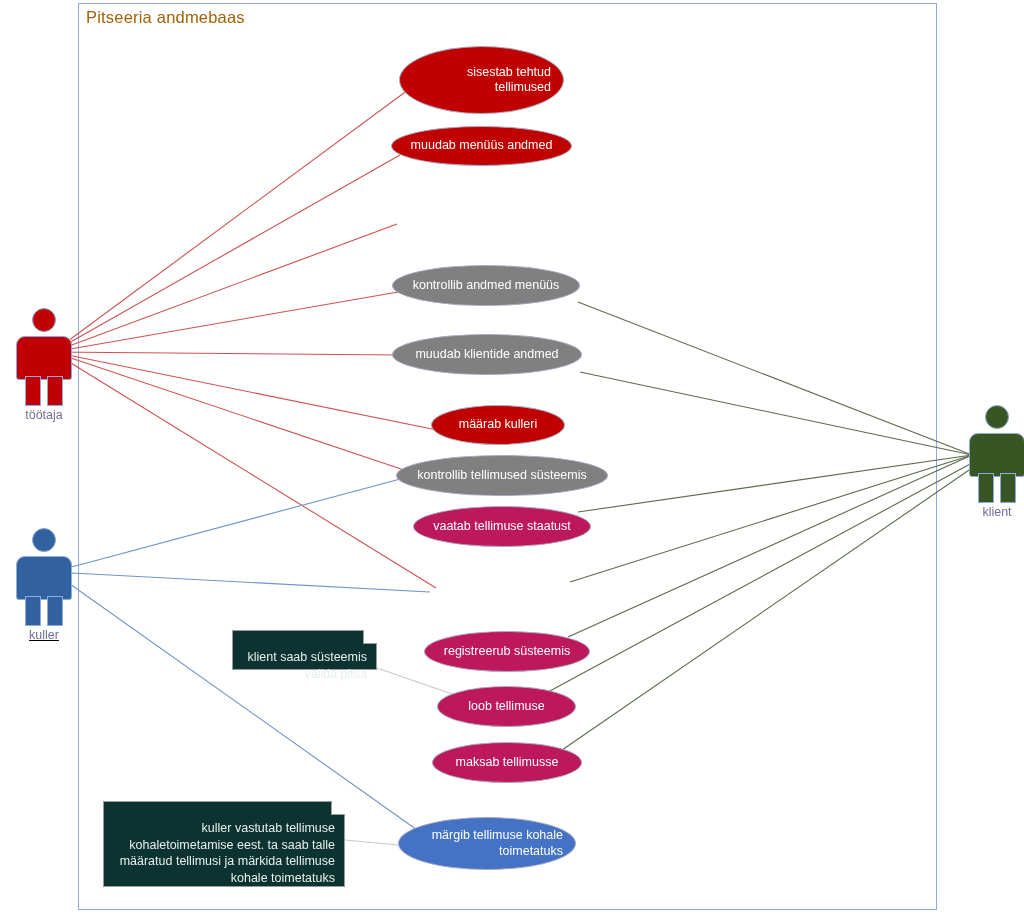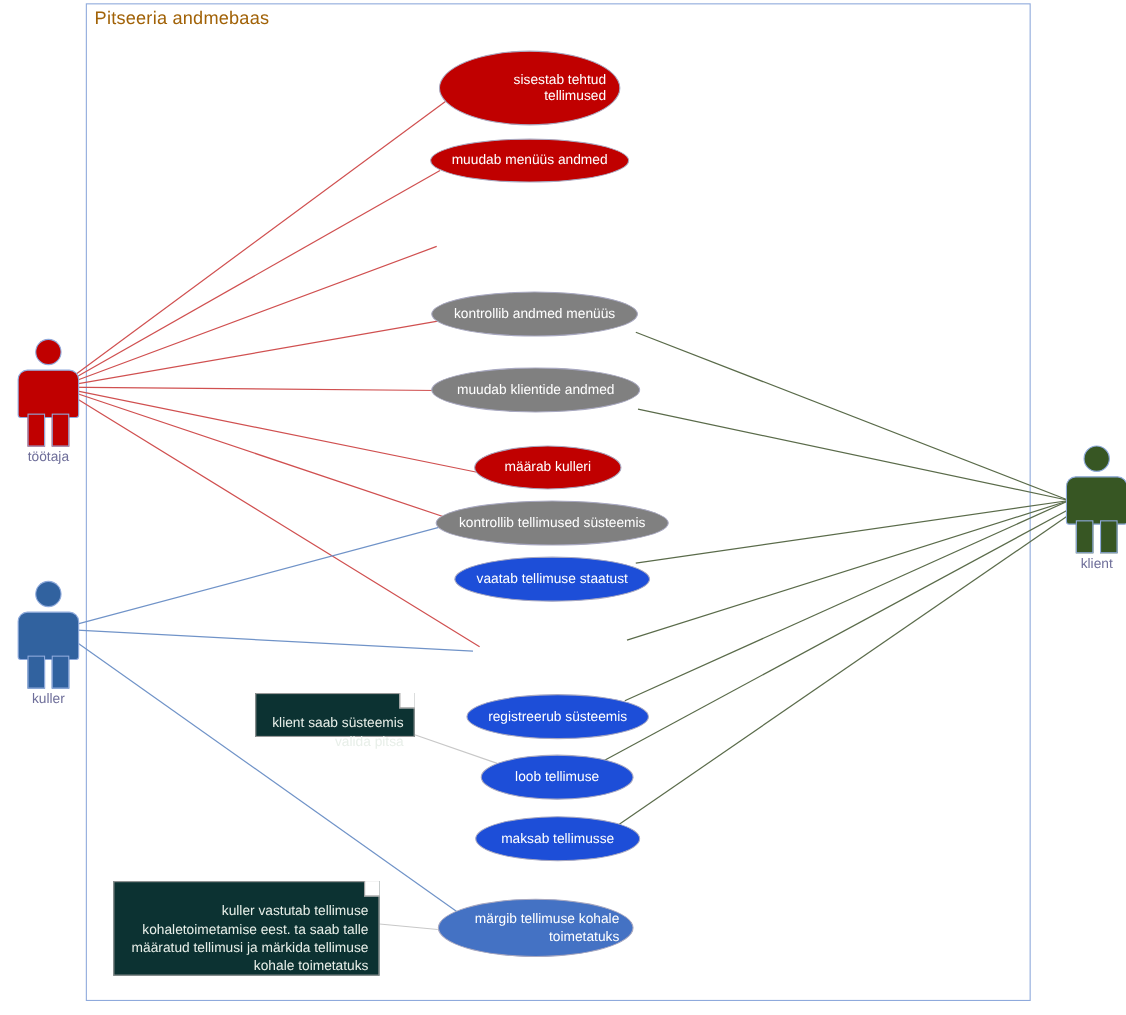--- a/index.html
+++ b/index.html
@@ -16,21 +16,21 @@
 
   
   svg.links{position:absolute;left:0;top:0;width:1024px;height:923px;pointer-events:none;}
 
   
   .uc{position:absolute;display:flex;align-items:center;justify-content:center;
       text-align:right;border-radius:50%;color:#ffffff;font-size:12.5px;line-height:1.22;
       box-sizing:border-box;padding:0 12px;}
   .uc.red{background:#c00000;border:1px solid #a8a8c0;}
   .uc.gray{background:#808080;border:1px solid #a8a8c0;}
-  .uc.green{background:#1d4ed8;border:1px solid #a8a8c0;}
+  .uc.green{background:#be185d;border:1px solid #a8a8c0;}
   .uc.blue{background:#4472c4;border:1px solid #a8a8c0;}
 
   
   .note{position:absolute;background:#0c3232;border:1px solid #9a9a9a;color:#e8efe9;
         font-size:12.5px;line-height:1.32;text-align:right;box-sizing:border-box;
         padding:18px 9px 6px 9px;}
   .note .fold{position:absolute;right:-1px;top:-1px;width:13px;height:13px;
               background:#ffffff;border-left:1px solid #9a9a9a;border-bottom:1px solid #9a9a9a;}
 
   
@@ -98,21 +98,21 @@
   <div class="actor" style="left:12px;top:308px;">
     <div class="fig">
       <div class="head red-fill"></div>
       <div class="body red-fill"></div>
       <div class="legL red-fill"></div>
       <div class="legR red-fill"></div>
     </div>
     <div class="name">töötaja</div>
   </div>
 
-  <div class="actor" style="left:12px;top:528px;">
+  <div class="actor" style="left:12px;top:528px;text-decoration:underline;">
     <div class="fig">
       <div class="head blue-fill"></div>
       <div class="body blue-fill"></div>
       <div class="legL blue-fill"></div>
       <div class="legR blue-fill"></div>
     </div>
     <div class="name">kuller</div>
   </div>
 
   <div class="actor" style="left:965px;top:405px;">

